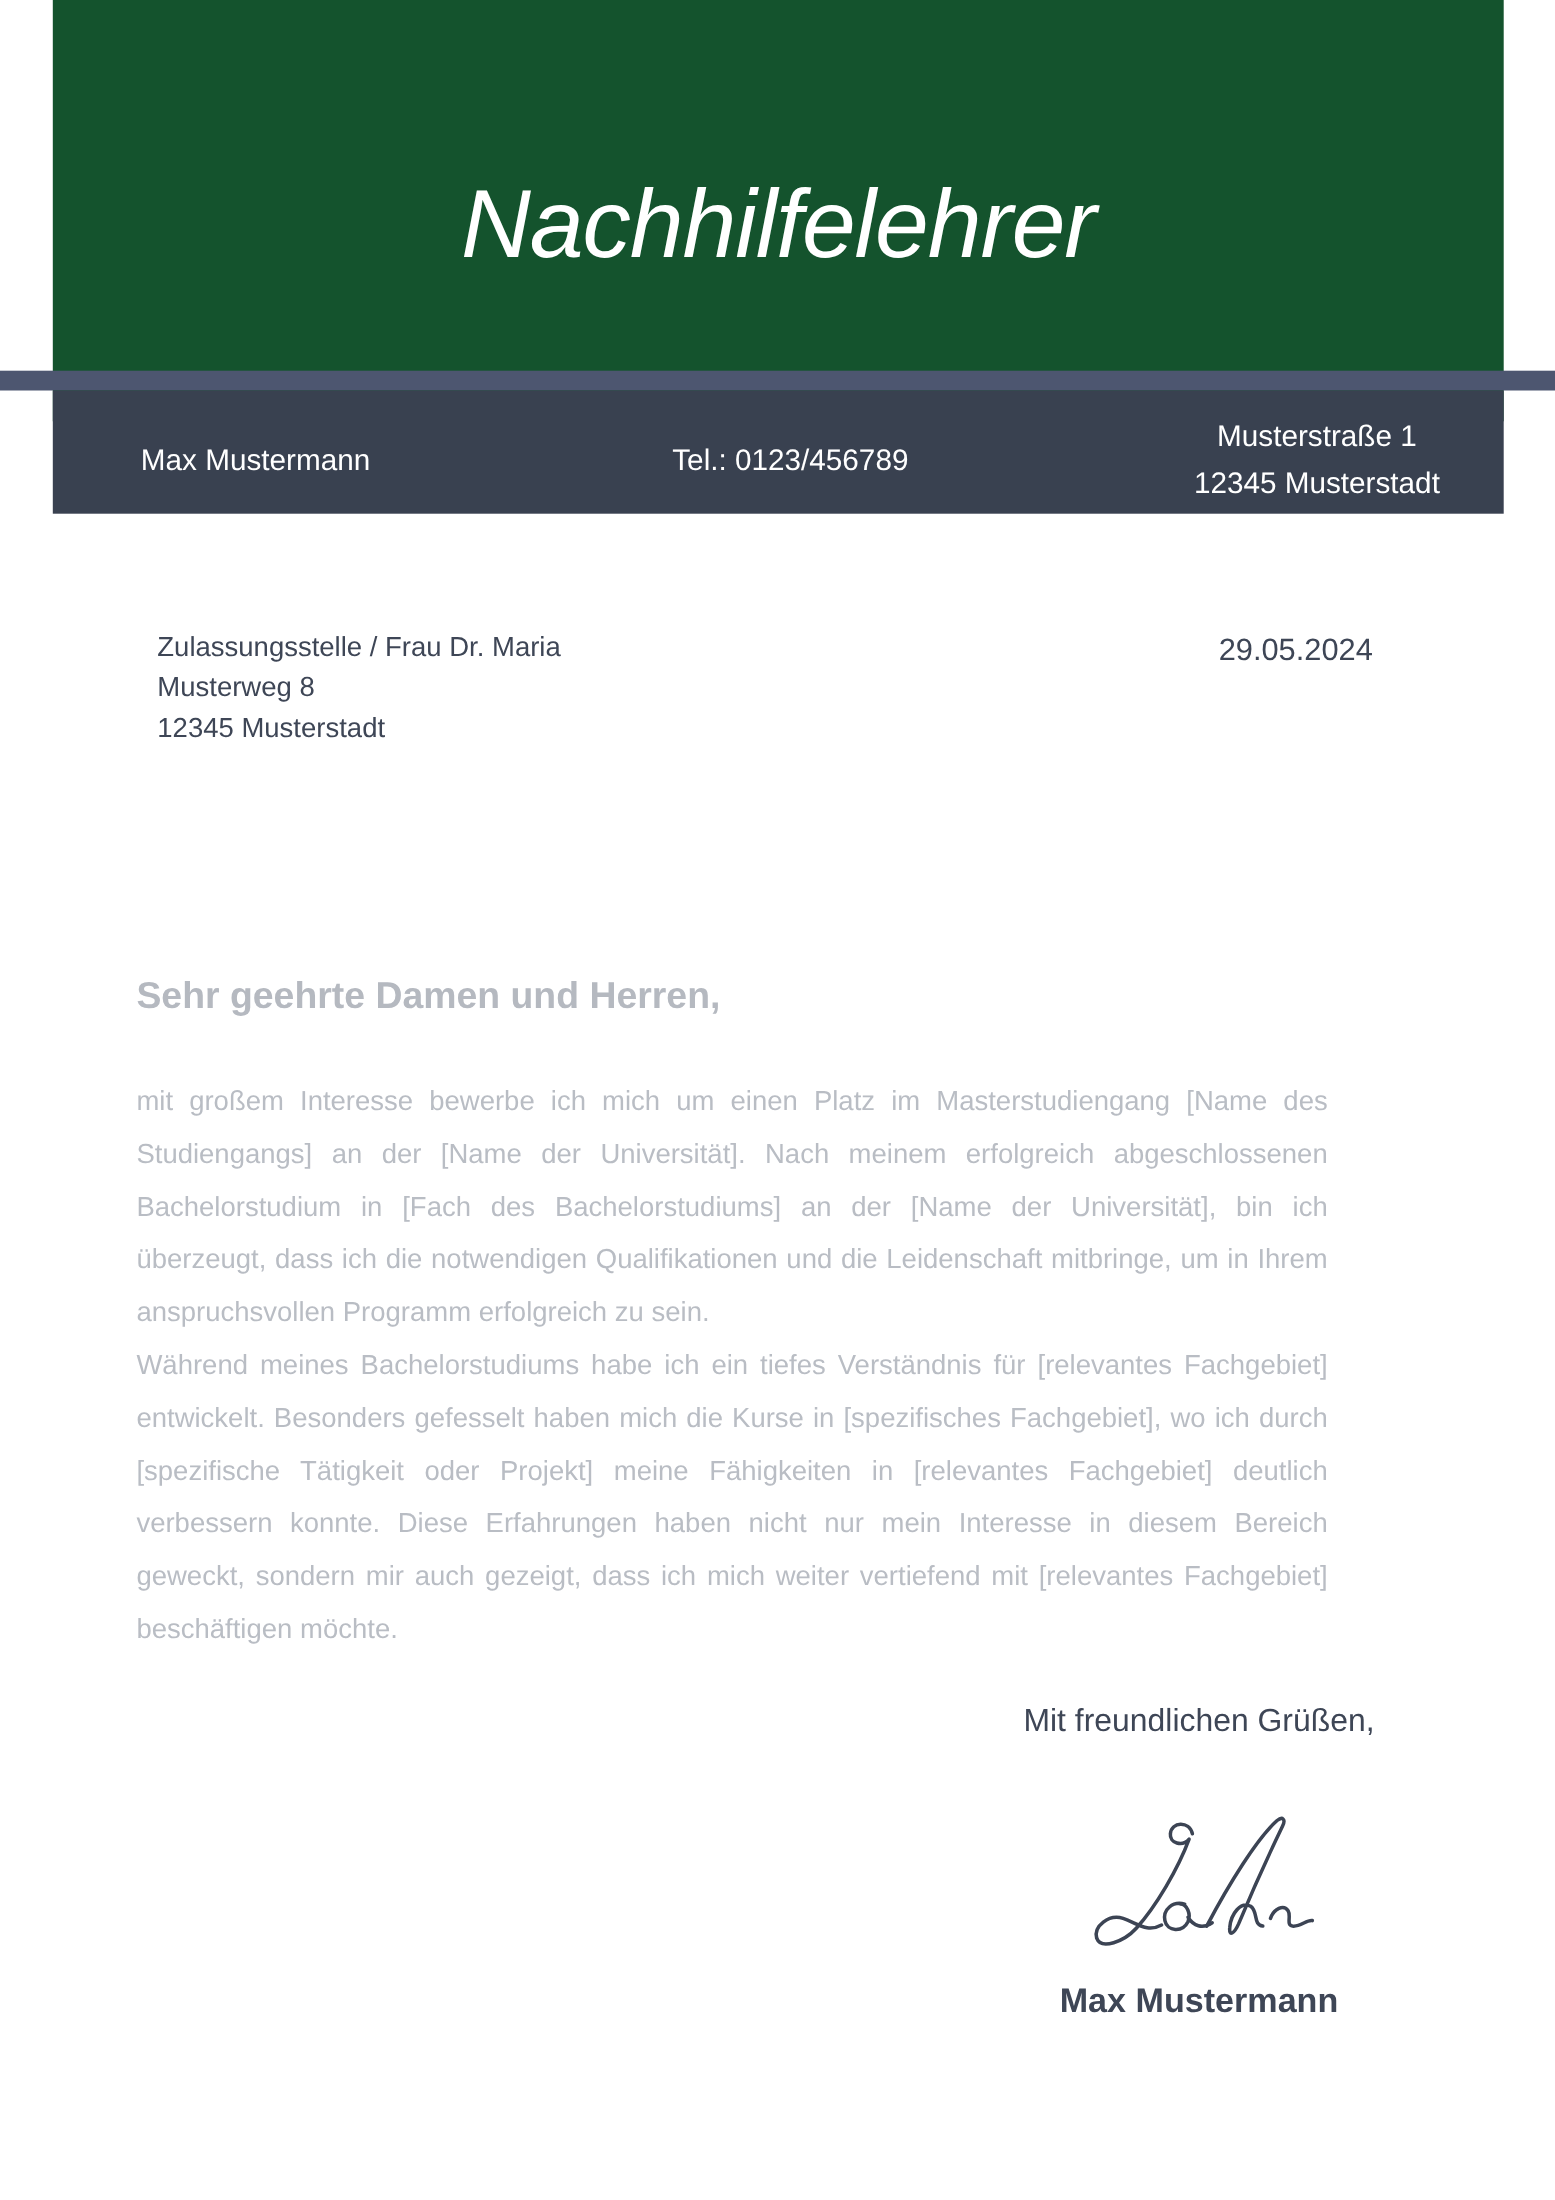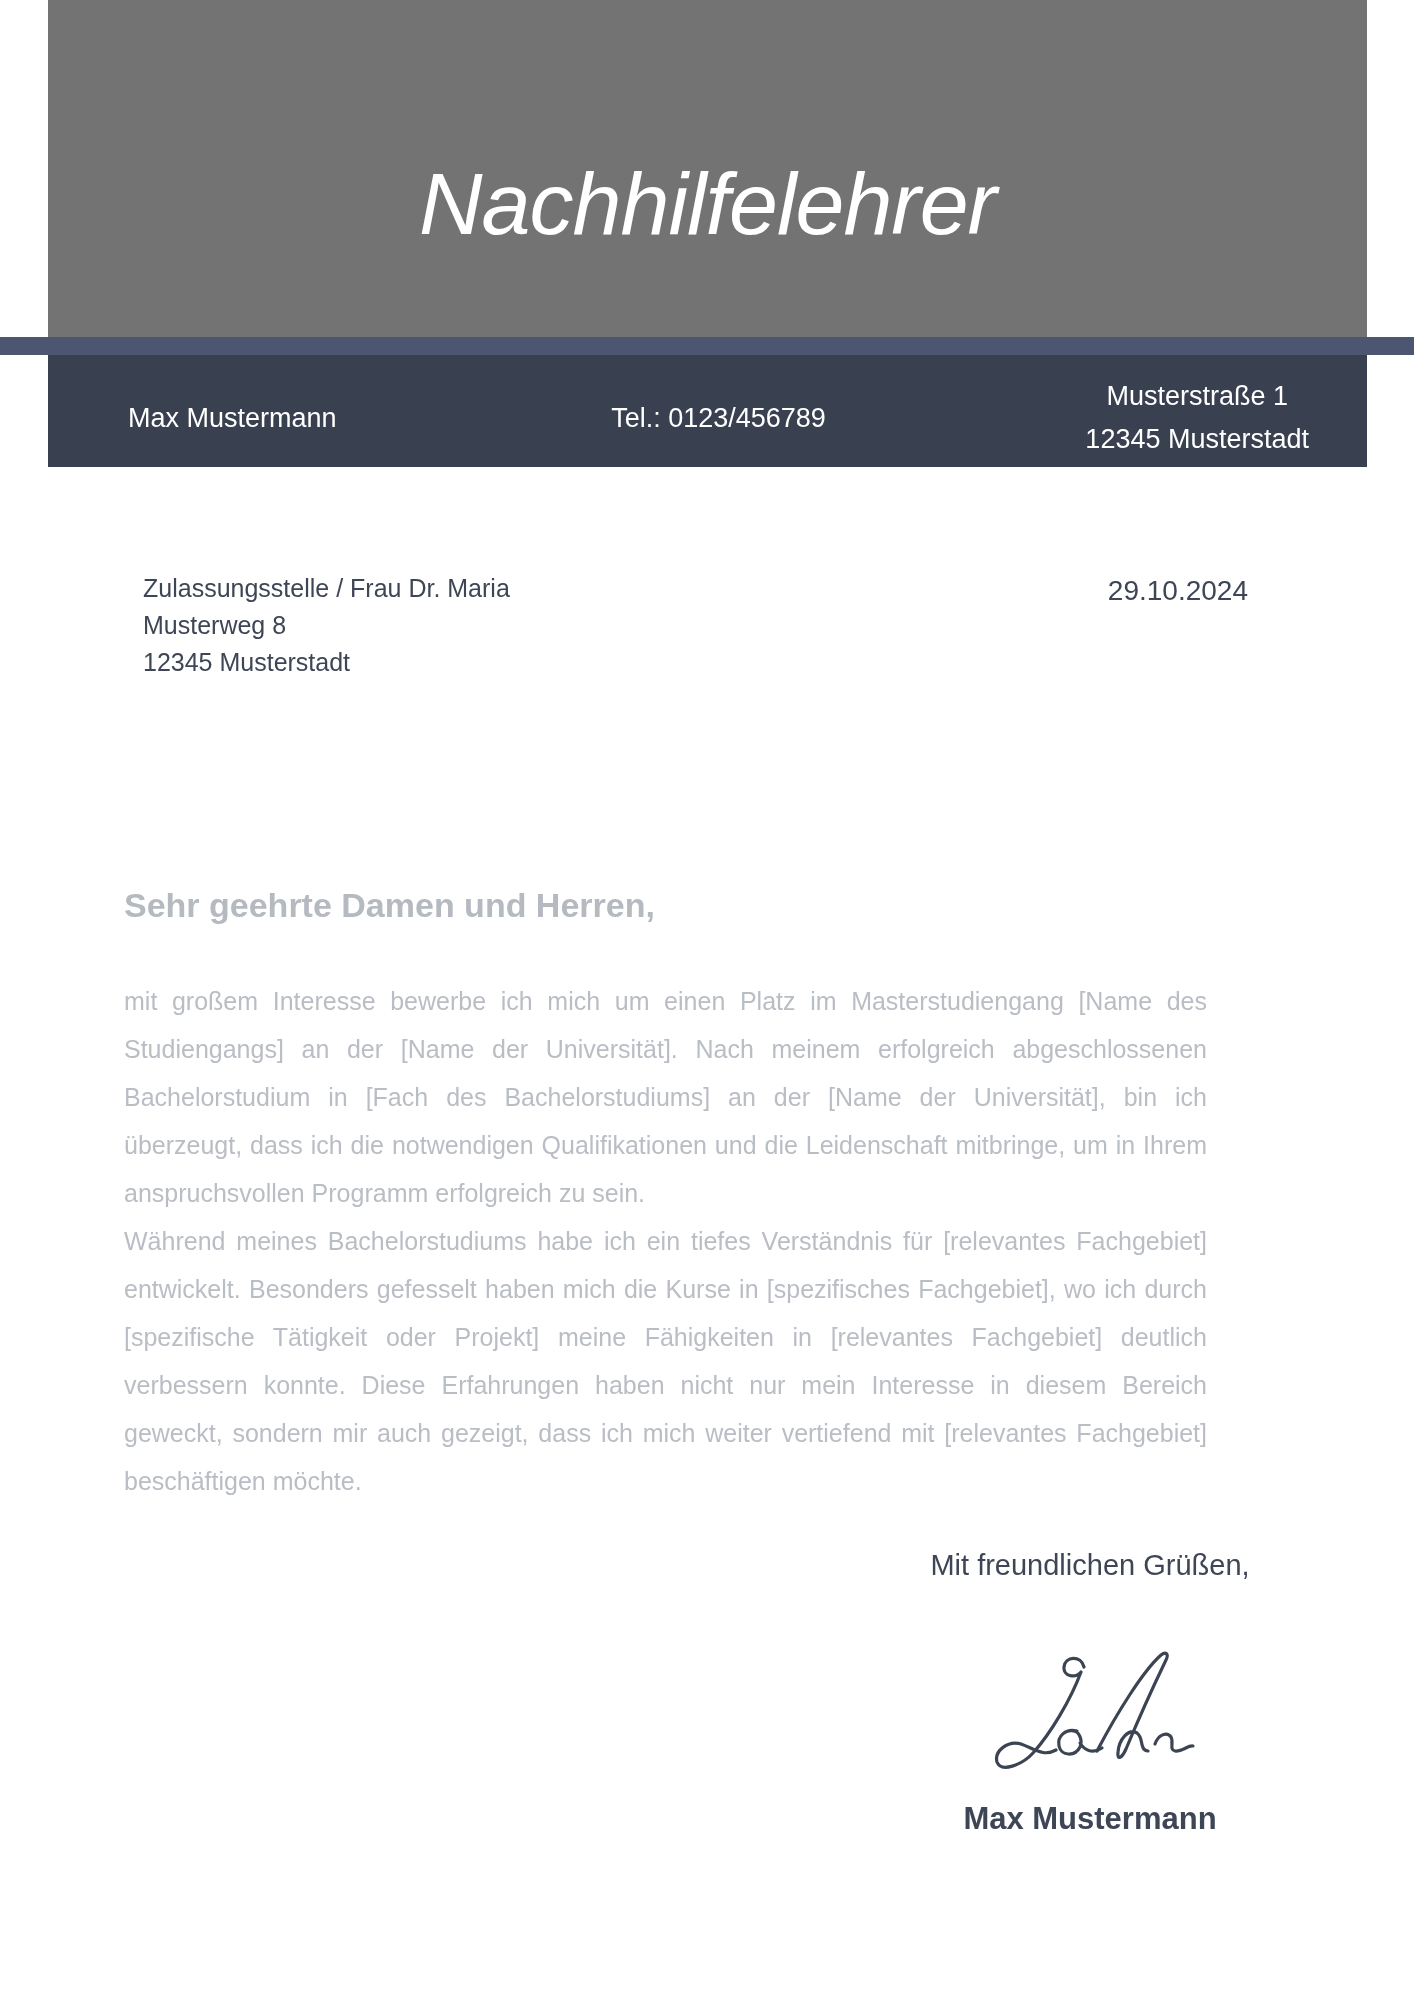--- a/index.html
+++ b/index.html
@@ -3,21 +3,21 @@
 <meta charset="utf-8">
 <style>
   html,body{margin:0;padding:0;}
   body{
     width:1414px;height:2000px;position:relative;background:#ffffff;
     font-family:"Liberation Sans", sans-serif;overflow:hidden;
   }
   
   .header-block{
     position:absolute;left:48px;top:0;width:1319px;height:383px;
-    background:#737373;
+    background:#14532d;
   }
   .header-title{
     position:absolute;left:0;top:160px;width:100%;
     text-align:center;color:#ffffff;
     font-size:88px;font-style:italic;font-weight:300;line-height:1;
     letter-spacing:-1px;
   }
   .accent-band{
     position:absolute;left:0;top:337px;width:1414px;height:18px;
     background:#4D5670;
@@ -88,21 +88,21 @@
     <div>12345 Musterstadt</div>
   </div>
 </div>
 
 <div class="recipient">
   <div>Zulassungsstelle / Frau Dr. Maria</div>
   <div>Musterweg 8</div>
   <div>12345 Musterstadt</div>
 </div>
 
-<div class="letter-date">29.10.2024</div>
+<div class="letter-date">29.05.2024</div>
 
 <div class="salutation">Sehr geehrte Damen und Herren,</div>
 
 <div class="body-text">
   <p>mit großem Interesse bewerbe ich mich um einen Platz im Masterstudiengang [Name des Studiengangs] an der [Name der Universität]. Nach meinem erfolgreich abgeschlossenen Bachelorstudium in [Fach des Bachelorstudiums] an der [Name der Universität], bin ich überzeugt, dass ich die notwendigen Qualifikationen und die Leidenschaft mitbringe, um in Ihrem anspruchsvollen Programm erfolgreich zu sein.</p>
   <p>Während meines Bachelorstudiums habe ich ein tiefes Verständnis für [relevantes Fachgebiet] entwickelt. Besonders gefesselt haben mich die Kurse in [spezifisches Fachgebiet], wo ich durch [spezifische Tätigkeit oder Projekt] meine Fähigkeiten in [relevantes Fachgebiet] deutlich verbessern konnte. Diese Erfahrungen haben nicht nur mein Interesse in diesem Bereich geweckt, sondern mir auch gezeigt, dass ich mich weiter vertiefend mit [relevantes Fachgebiet] beschäftigen möchte.</p>
 </div>
 
 <div class="closing-block">
   <div class="closing-phrase">Mit freundlichen Grüßen,</div>

